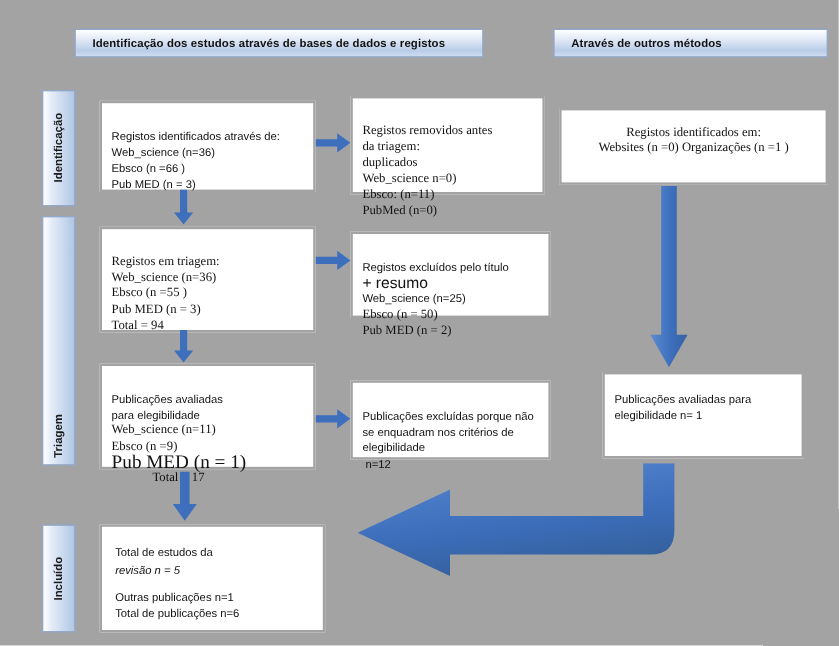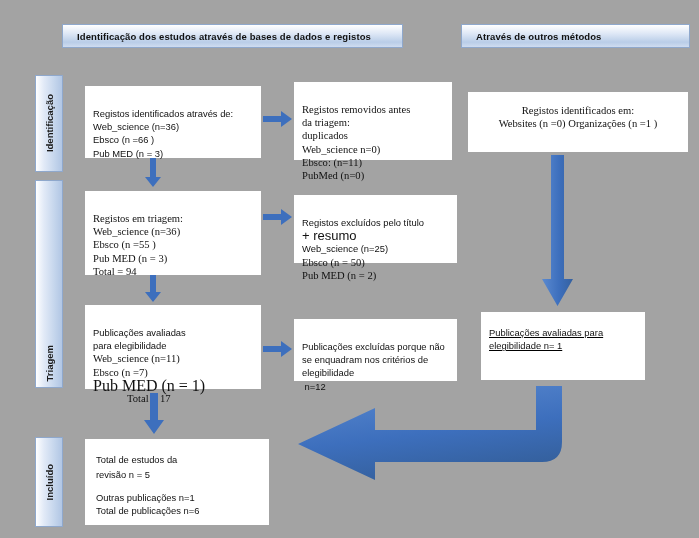--- a/index.html
+++ b/index.html
@@ -133,40 +133,40 @@
     <div class="ln" style="font-family:Liberation Sans, sans-serif; font-size:13px;">+ resumo</div>
     <div class="ln" style="font-family:'Liberation Sans',sans-serif; font-size:9.4px;">Web_science (n=25)</div>
     <div class="ln" style="font-family:'Liberation Serif',serif; font-size:10.6px;">Ebsco (n = 50)</div>
     <div class="ln" style="font-family:'Liberation Serif',serif; font-size:10.6px;">Pub MED (n = 2)</div>
   </div>
 
   <div class="box" style="left:83px; top:303px; width:180px; height:88px;">
     <div class="ln" style="font-family:'Liberation Sans',sans-serif; font-size:9.4px;">Publicações avaliadas</div>
     <div class="ln" style="font-family:'Liberation Sans',sans-serif; font-size:9.4px;">para elegibilidade</div>
     <div class="ln" style="font-family:'Liberation Serif',serif; font-size:10.6px;">Web_science (n=11)</div>
-    <div class="ln" style="font-family:'Liberation Serif',serif; font-size:10.6px;">Ebsco (n =7)</div>
+    <div class="ln" style="font-family:'Liberation Serif',serif; font-size:10.6px;">Ebsco (n =9)</div>
     <div class="ln" style="font-family:'Liberation Serif',serif; font-size:16px;">Pub MED (n = 1)</div>
     <div class="ln indent" style="font-family:'Liberation Serif',serif; font-size:10.6px;">Total = 17</div>
   </div>
 
   <div class="box sans" style="left:292px; top:317px; width:167px; height:66px;">
     <div class="ln">Publicações excluídas porque não</div>
     <div class="ln">se enquadram nos critérios de</div>
     <div class="ln">elegibilidade</div>
     <div class="ln"> n=12</div>
   </div>
 
-  <div class="box sans" style="left:479px; top:310px; width:168px; height:72px; padding-top:14px;text-decoration:underline;">
+  <div class="box sans" style="left:502px; top:310px; width:168px; height:72px; padding-top:14px;">
     <div class="ln">Publicações avaliadas para</div>
     <div class="ln">elegibilidade n= 1</div>
   </div>
 
   <div class="box sans" style="left:83px; top:437px; width:188px; height:90px; padding-top:13px; padding-left:11px;">
     <div class="ln" style="line-height:15px;">Total de estudos da</div>
-    <div class="ln" style="line-height:15px;">revisão n = 5</div>
+    <div class="ln" style="line-height:15px;font-style:italic;">revisão n = 5</div>
     <div class="ln gap">Outras publicações n=1</div>
     <div class="ln">Total de publicações n=6</div>
   </div>
 
   <div class="arrow" style="left:263px; top:110px;">
     <svg width="30" height="18" viewBox="0 0 30 18">
       <path d="M0 6 L18 6 L18 1 L29 9 L18 17 L18 12 L0 12 Z" fill="#3d6fbd"></path>
     </svg>
   </div>
 

